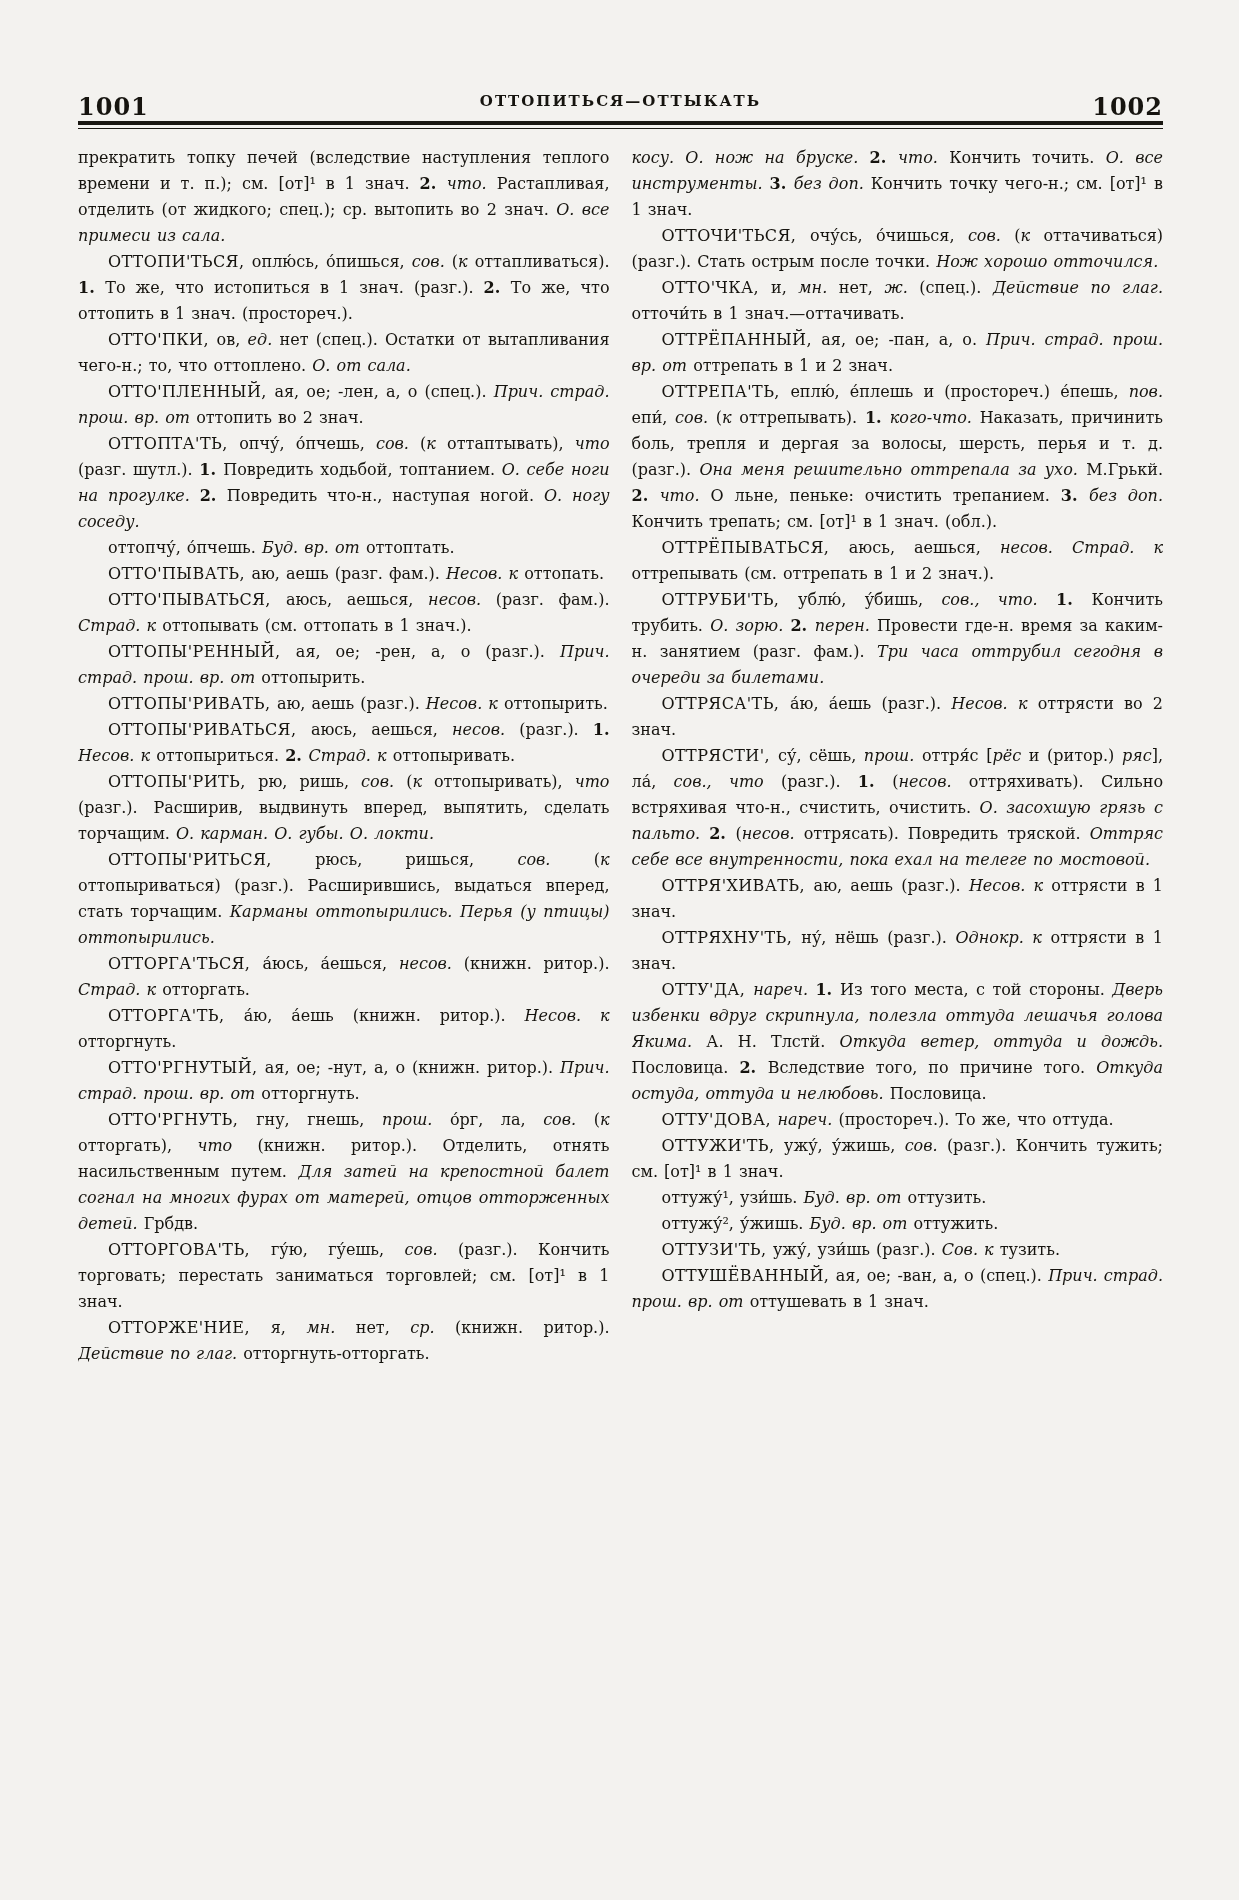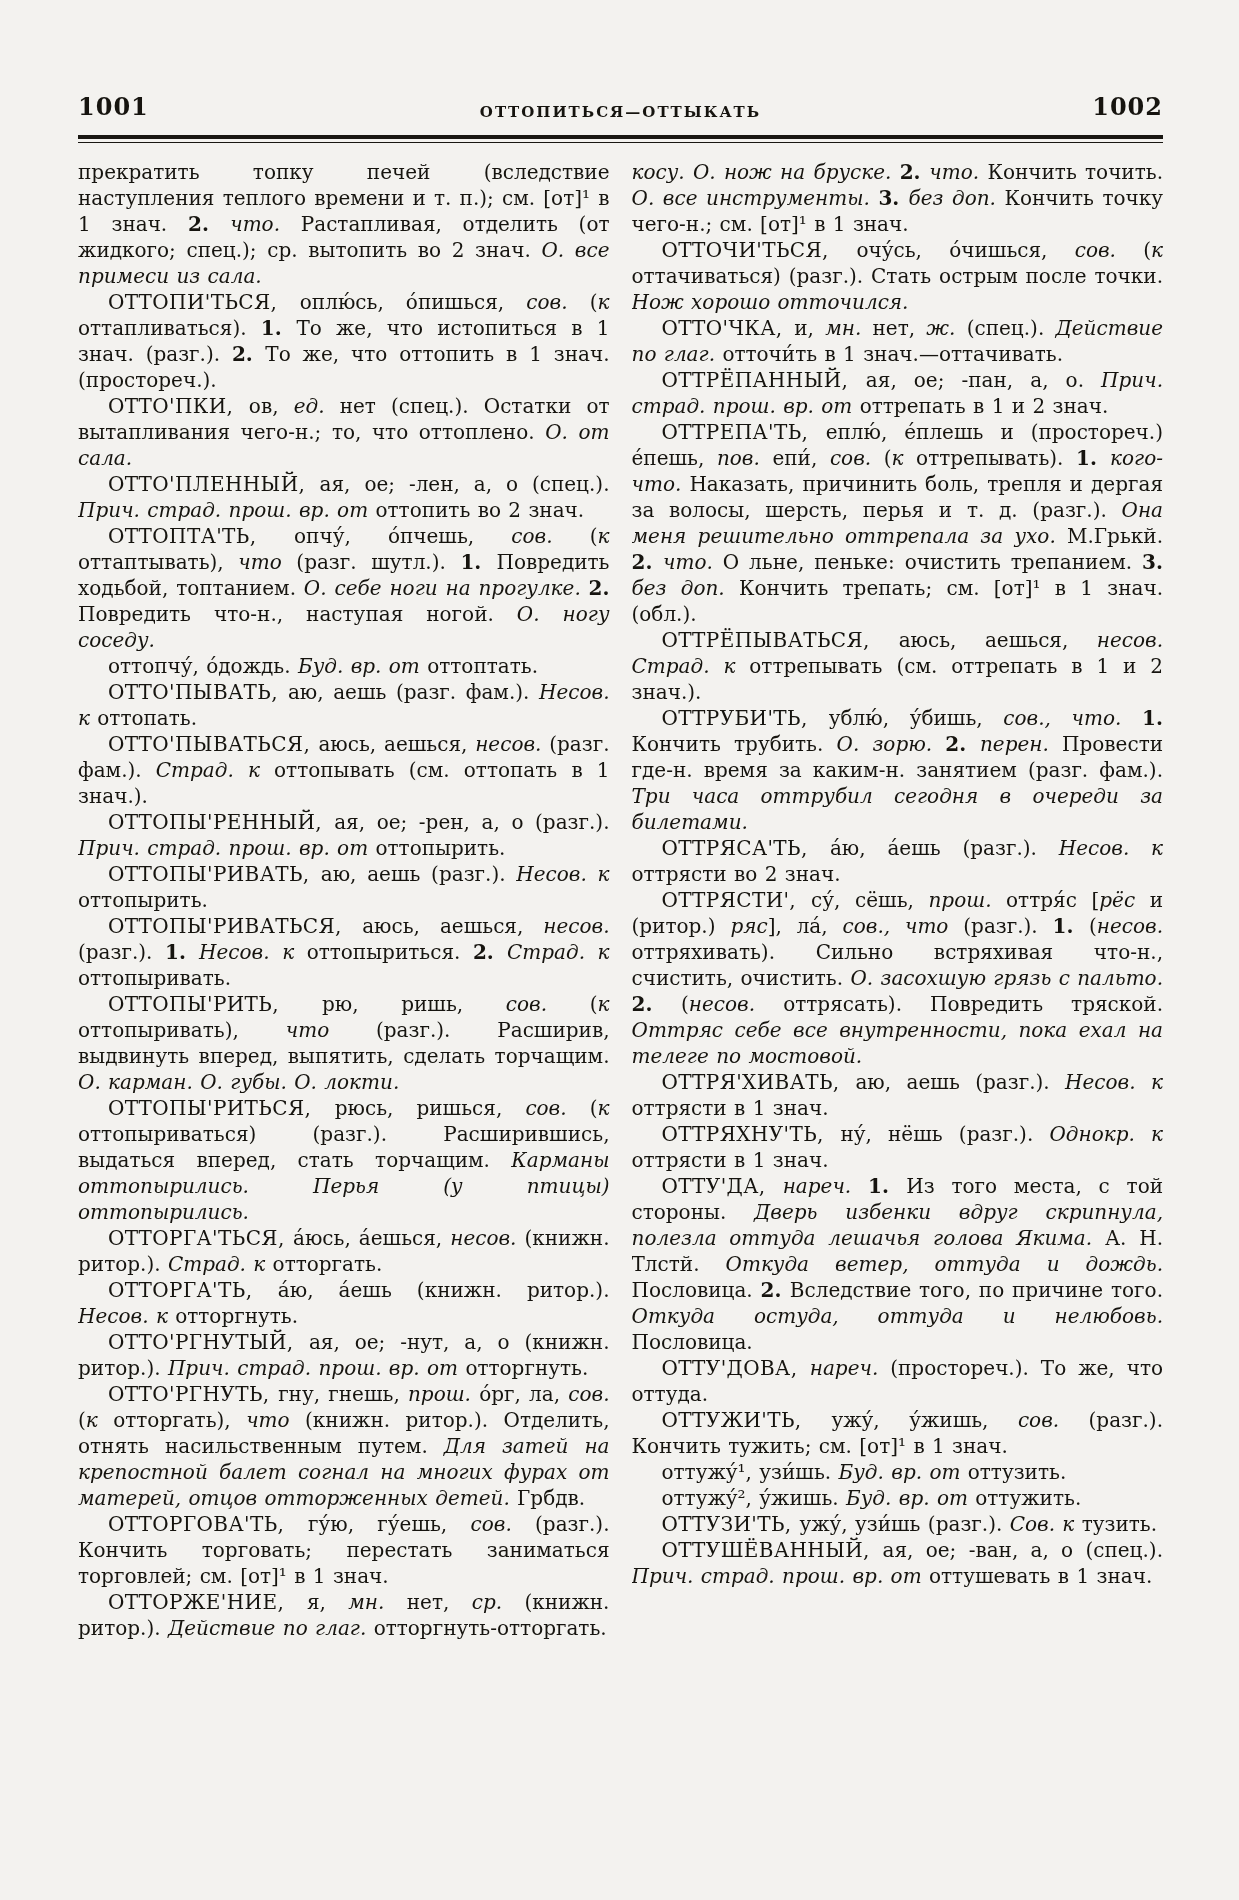--- a/index.html
+++ b/index.html
@@ -13,25 +13,24 @@
     overflow: hidden;
     position: relative;
   }
   .page {
     box-sizing: border-box;
     width: 1239px; height: 1900px;
     padding: 92px 76px 40px 78px;
   }
   .running-head {
     display: flex;
-    align-items: flex-end;
+    align-items: flex-start;
     justify-content: space-between;
     font-weight: bold;
     font-size: 24px;
-    margin-bottom: 14px;
   }
   .running-head .pageno { letter-spacing: 1px; }
   .running-head .title  { letter-spacing: 2px; font-size: 15px; }
   .head-rule {
     height: 3px;
     border-top: 4px solid #191712;
     border-bottom: 1px solid #191712;
     margin-bottom: 16px;
   }
   .columns {
@@ -40,21 +39,21 @@
   }
   .column {
     flex: 1 1 0;
     min-width: 0;
     height: 1640px;
     overflow: hidden;
   }
   p.entry {
     margin: 0;
     text-align: justify;
-    font-size: 20px;
+    font-size: 16px;
     line-height: 26px;
     text-indent: 30px;
     word-spacing: 1px;
   }
   p.entry.no-indent { text-indent: 0; }
   .run-head {
     font-weight: normal;
     letter-spacing: 0.4px;
   }
   .run-headlower { font-weight: normal; }
@@ -71,21 +70,21 @@
     <span class="pageno">1002</span>
   </div>
   <div class="head-rule"></div>
   <div class="columns">
     <div class="column">
         <p class="entry no-indent"><span>прекратить топку печей (вследствие наступления теплого времени и т. п.); см. [от]¹ в 1 знач. </span><span class="run-bold">2. </span><span class="run-italic">что. </span><span>Растапливая, отделить (от жидкого; спец.); ср. вытопить во 2 знач. </span><span class="run-italic">О. все примеси из сала.</span></p>
         <p class="entry"><span class="run-head">ОТТОПИ'ТЬСЯ, </span><span>оплю́сь, о́пишься, </span><span class="run-italic">сов. </span><span>(</span><span class="run-italic">к</span><span> оттапливаться). </span><span class="run-bold">1. </span><span>То же, что истопиться в 1 знач. (разг.). </span><span class="run-bold">2. </span><span>То же, что оттопить в 1 знач. (простореч.).</span></p>
         <p class="entry"><span class="run-head">ОТТО'ПКИ, </span><span>ов, </span><span class="run-italic">ед. </span><span>нет (спец.). Остатки от вытапливания чего-н.; то, что оттоплено. </span><span class="run-italic">О. от сала.</span></p>
         <p class="entry"><span class="run-head">ОТТО'ПЛЕННЫЙ, </span><span>ая, ое; -лен, а, о (спец.). </span><span class="run-italic">Прич. страд. прош. вр. от </span><span>оттопить во 2 знач.</span></p>
         <p class="entry"><span class="run-head">ОТТОПТА'ТЬ, </span><span>опчу́, о́пчешь, </span><span class="run-italic">сов. </span><span>(</span><span class="run-italic">к</span><span> оттаптывать), </span><span class="run-italic">что </span><span>(разг. шутл.). </span><span class="run-bold">1. </span><span>Повредить ходьбой, топтанием. </span><span class="run-italic">О. себе ноги на прогулке. </span><span class="run-bold">2. </span><span>Повредить что-н., наступая ногой. </span><span class="run-italic">О. ногу соседу.</span></p>
-        <p class="entry"><span class="run-headlower">оттопчу́, </span><span>о́дождь. </span><span class="run-italic">Буд. вр. от </span><span>оттоптать.</span></p>
+        <p class="entry"><span class="run-headlower">оттопчу́, </span><span>о́пчешь. </span><span class="run-italic">Буд. вр. от </span><span>оттоптать.</span></p>
         <p class="entry"><span class="run-head">ОТТО'ПЫВАТЬ, </span><span>аю, аешь (разг. фам.). </span><span class="run-italic">Несов. к </span><span>оттопать.</span></p>
         <p class="entry"><span class="run-head">ОТТО'ПЫВАТЬСЯ, </span><span>аюсь, аешься, </span><span class="run-italic">несов. </span><span>(разг. фам.). </span><span class="run-italic">Страд. к </span><span>оттопывать (см. оттопать в 1 знач.).</span></p>
         <p class="entry"><span class="run-head">ОТТОПЫ'РЕННЫЙ, </span><span>ая, ое; -рен, а, о (разг.). </span><span class="run-italic">Прич. страд. прош. вр. от </span><span>оттопырить.</span></p>
         <p class="entry"><span class="run-head">ОТТОПЫ'РИВАТЬ, </span><span>аю, аешь (разг.). </span><span class="run-italic">Несов. к </span><span>оттопырить.</span></p>
         <p class="entry"><span class="run-head">ОТТОПЫ'РИВАТЬСЯ, </span><span>аюсь, аешься, </span><span class="run-italic">несов. </span><span>(разг.). </span><span class="run-bold">1. </span><span class="run-italic">Несов. к </span><span>оттопыриться. </span><span class="run-bold">2. </span><span class="run-italic">Страд. к </span><span>оттопыривать.</span></p>
         <p class="entry"><span class="run-head">ОТТОПЫ'РИТЬ, </span><span>рю, ришь, </span><span class="run-italic">сов. </span><span>(</span><span class="run-italic">к</span><span> оттопыривать), </span><span class="run-italic">что </span><span>(разг.). Расширив, выдвинуть вперед, выпятить, сделать торчащим. </span><span class="run-italic">О. карман. О. губы. О. локти.</span></p>
         <p class="entry"><span class="run-head">ОТТОПЫ'РИТЬСЯ, </span><span>рюсь, ришься, </span><span class="run-italic">сов. </span><span>(</span><span class="run-italic">к</span><span> оттопыриваться) (разг.). Расширившись, выдаться вперед, стать торчащим. </span><span class="run-italic">Карманы оттопырились. Перья (у птицы) оттопырились.</span></p>
         <p class="entry"><span class="run-head">ОТТОРГА'ТЬСЯ, </span><span>а́юсь, а́ешься, </span><span class="run-italic">несов. </span><span>(книжн. ритор.). </span><span class="run-italic">Страд. к </span><span>отторгать.</span></p>
         <p class="entry"><span class="run-head">ОТТОРГА'ТЬ, </span><span>а́ю, а́ешь (книжн. ритор.). </span><span class="run-italic">Несов. к </span><span>отторгнуть.</span></p>
         <p class="entry"><span class="run-head">ОТТО'РГНУТЫЙ, </span><span>ая, ое; -нут, а, о (книжн. ритор.). </span><span class="run-italic">Прич. страд. прош. вр. от </span><span>отторгнуть.</span></p>

